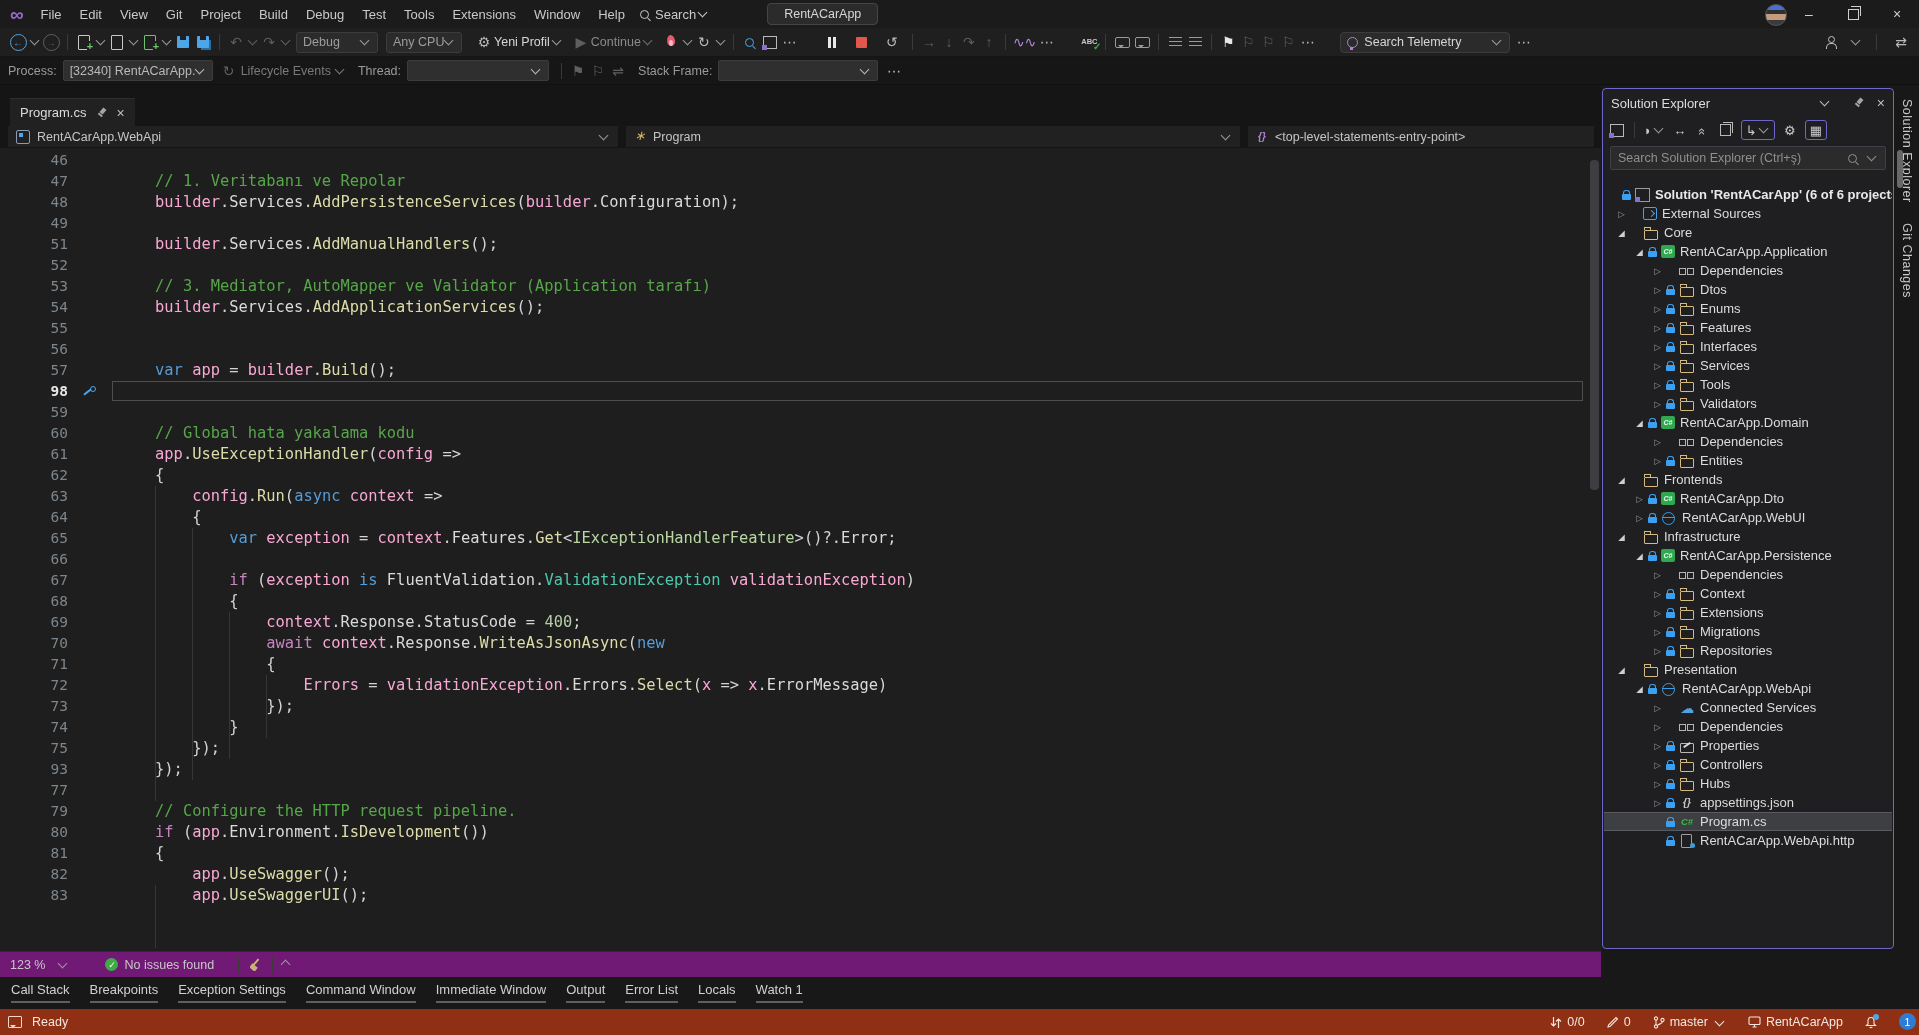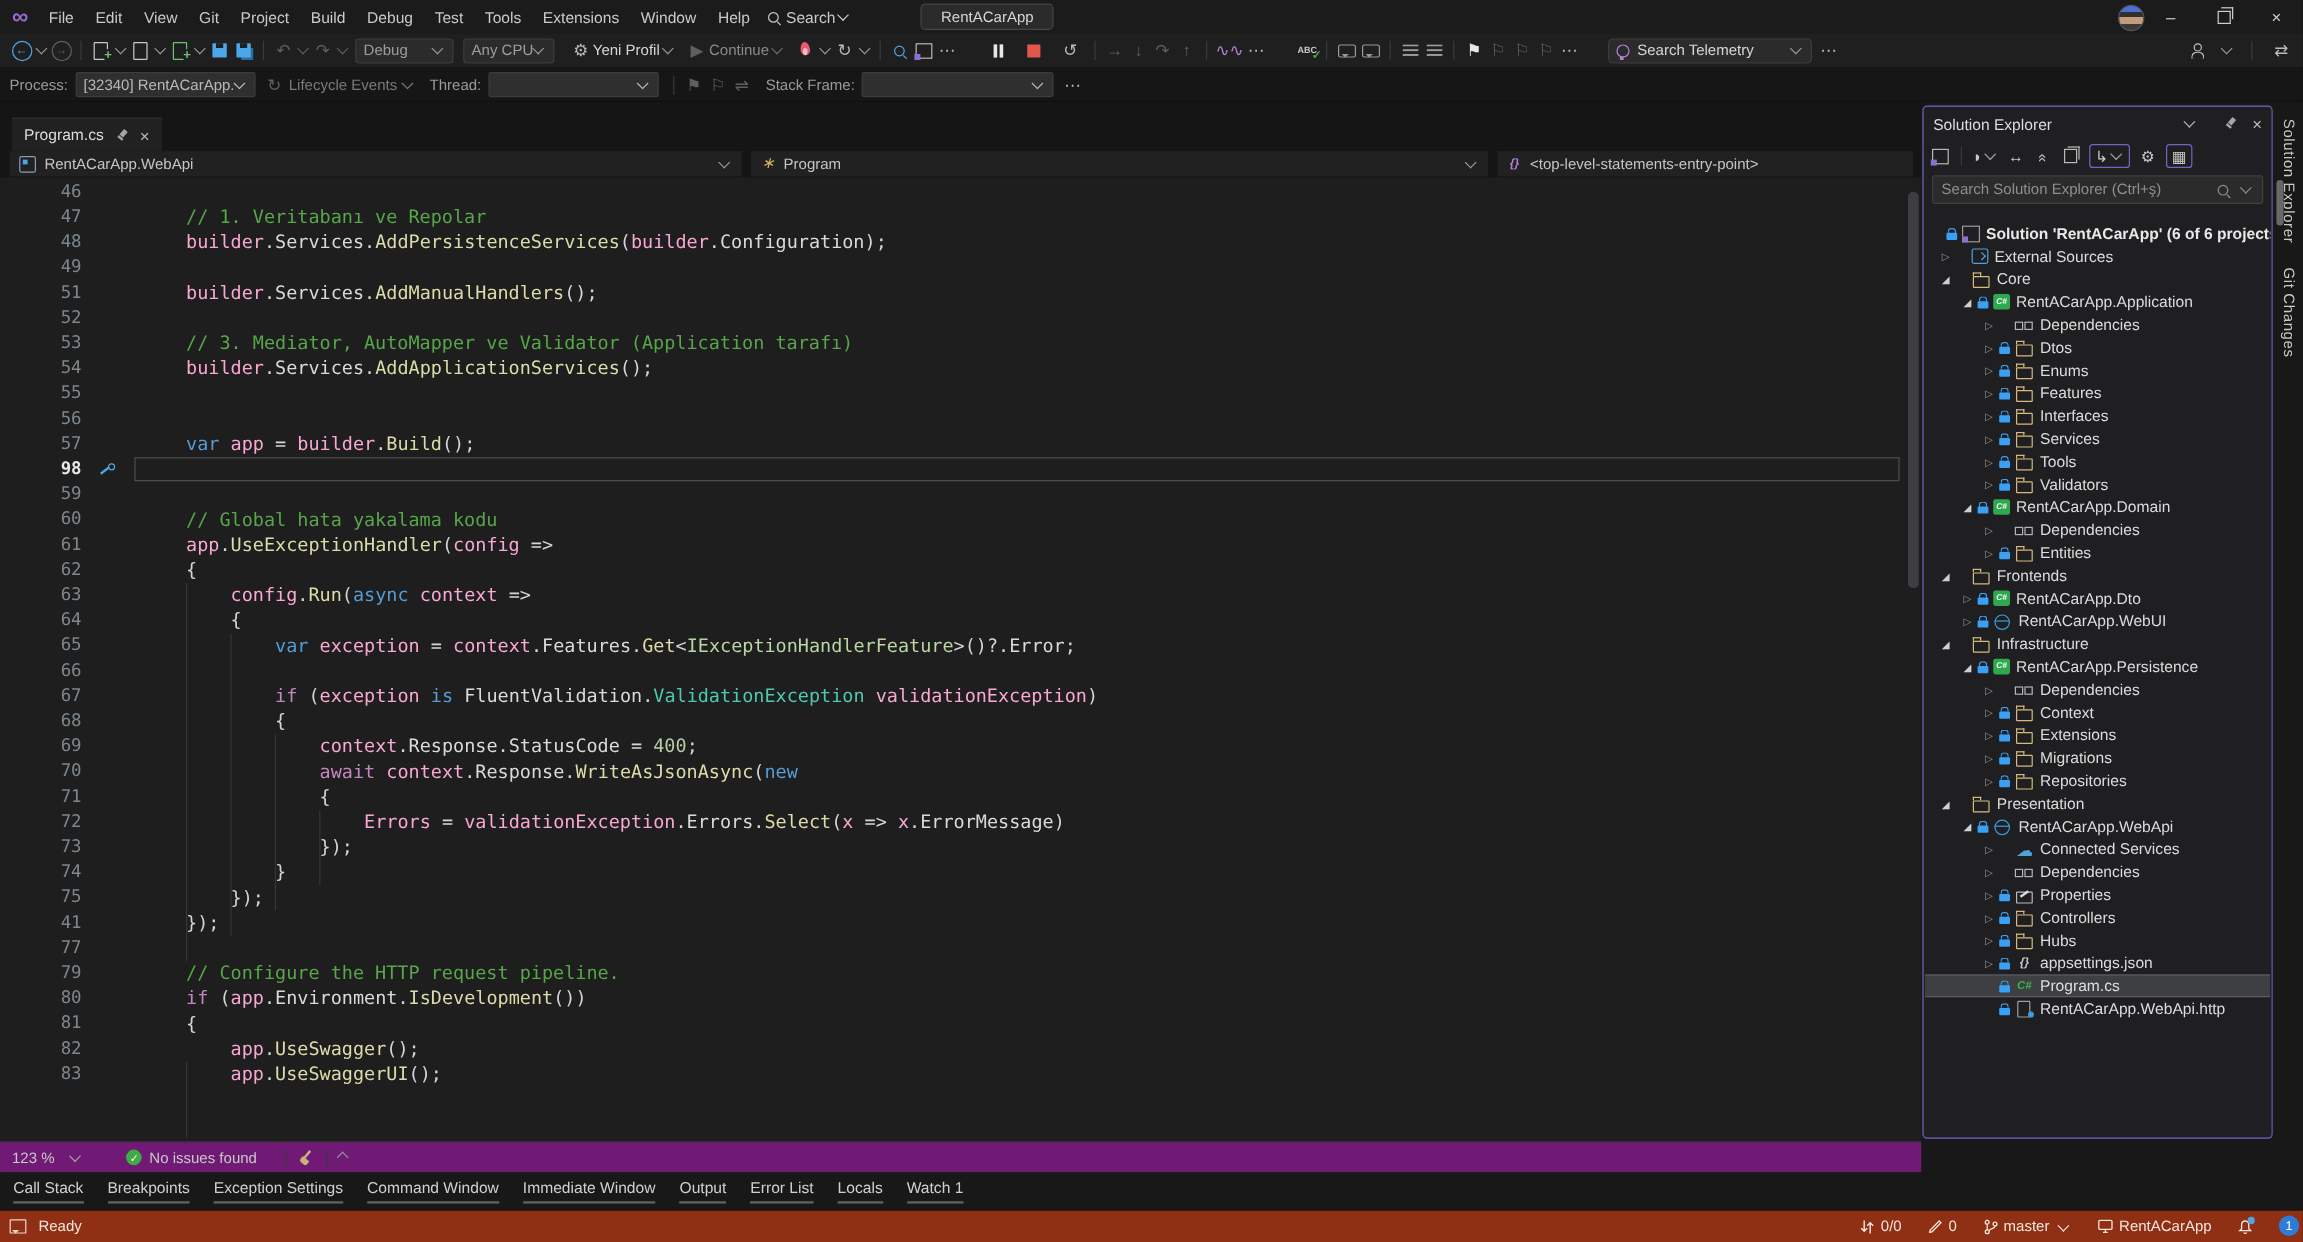--- a/index.html
+++ b/index.html
@@ -475,21 +475,21 @@
       </div>
       <div class="code-row">
         <span class="lnum">74</span>
         <span class="ltext" style="left: 229.24px;"><span class="tok-p">}</span></span>
       </div>
       <div class="code-row">
         <span class="lnum">75</span>
         <span class="ltext" style="left: 192.16px;"><span class="tok-p">});</span></span>
       </div>
       <div class="code-row">
-        <span class="lnum">41</span>
+        <span class="lnum">93</span>
         <span class="ltext" style="left: 155.08px;"><span class="tok-p">});</span></span>
       </div>
       <div class="code-row">
         <span class="lnum">77</span>
         <span class="ltext" style="left: 118px;"></span>
       </div>
       <div class="code-row">
         <span class="lnum">79</span>
         <span class="ltext" style="left: 155.08px;"><span class="tok-c">// Configure the HTTP request pipeline.</span></span>
       </div>

